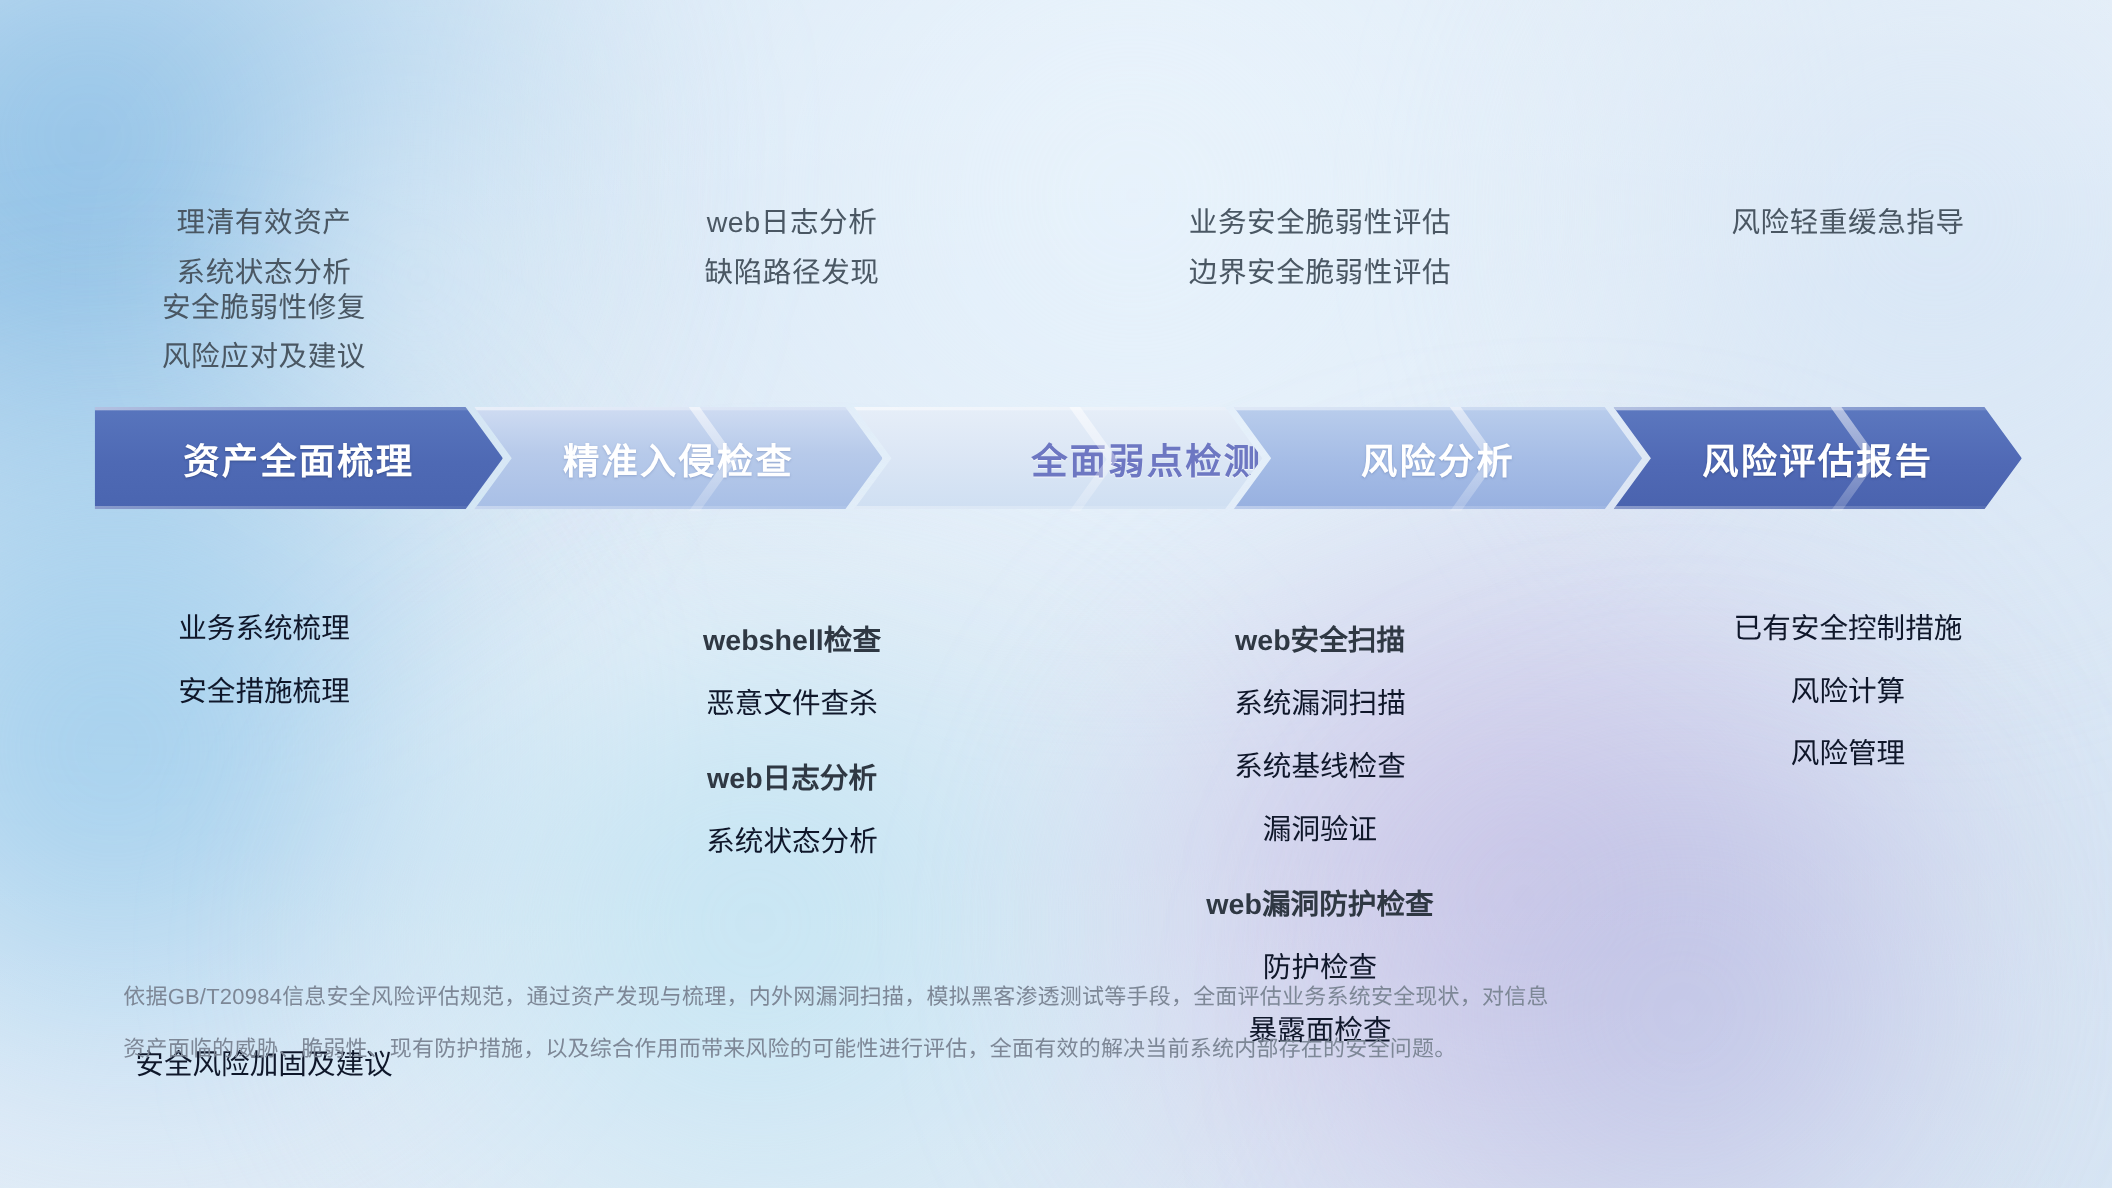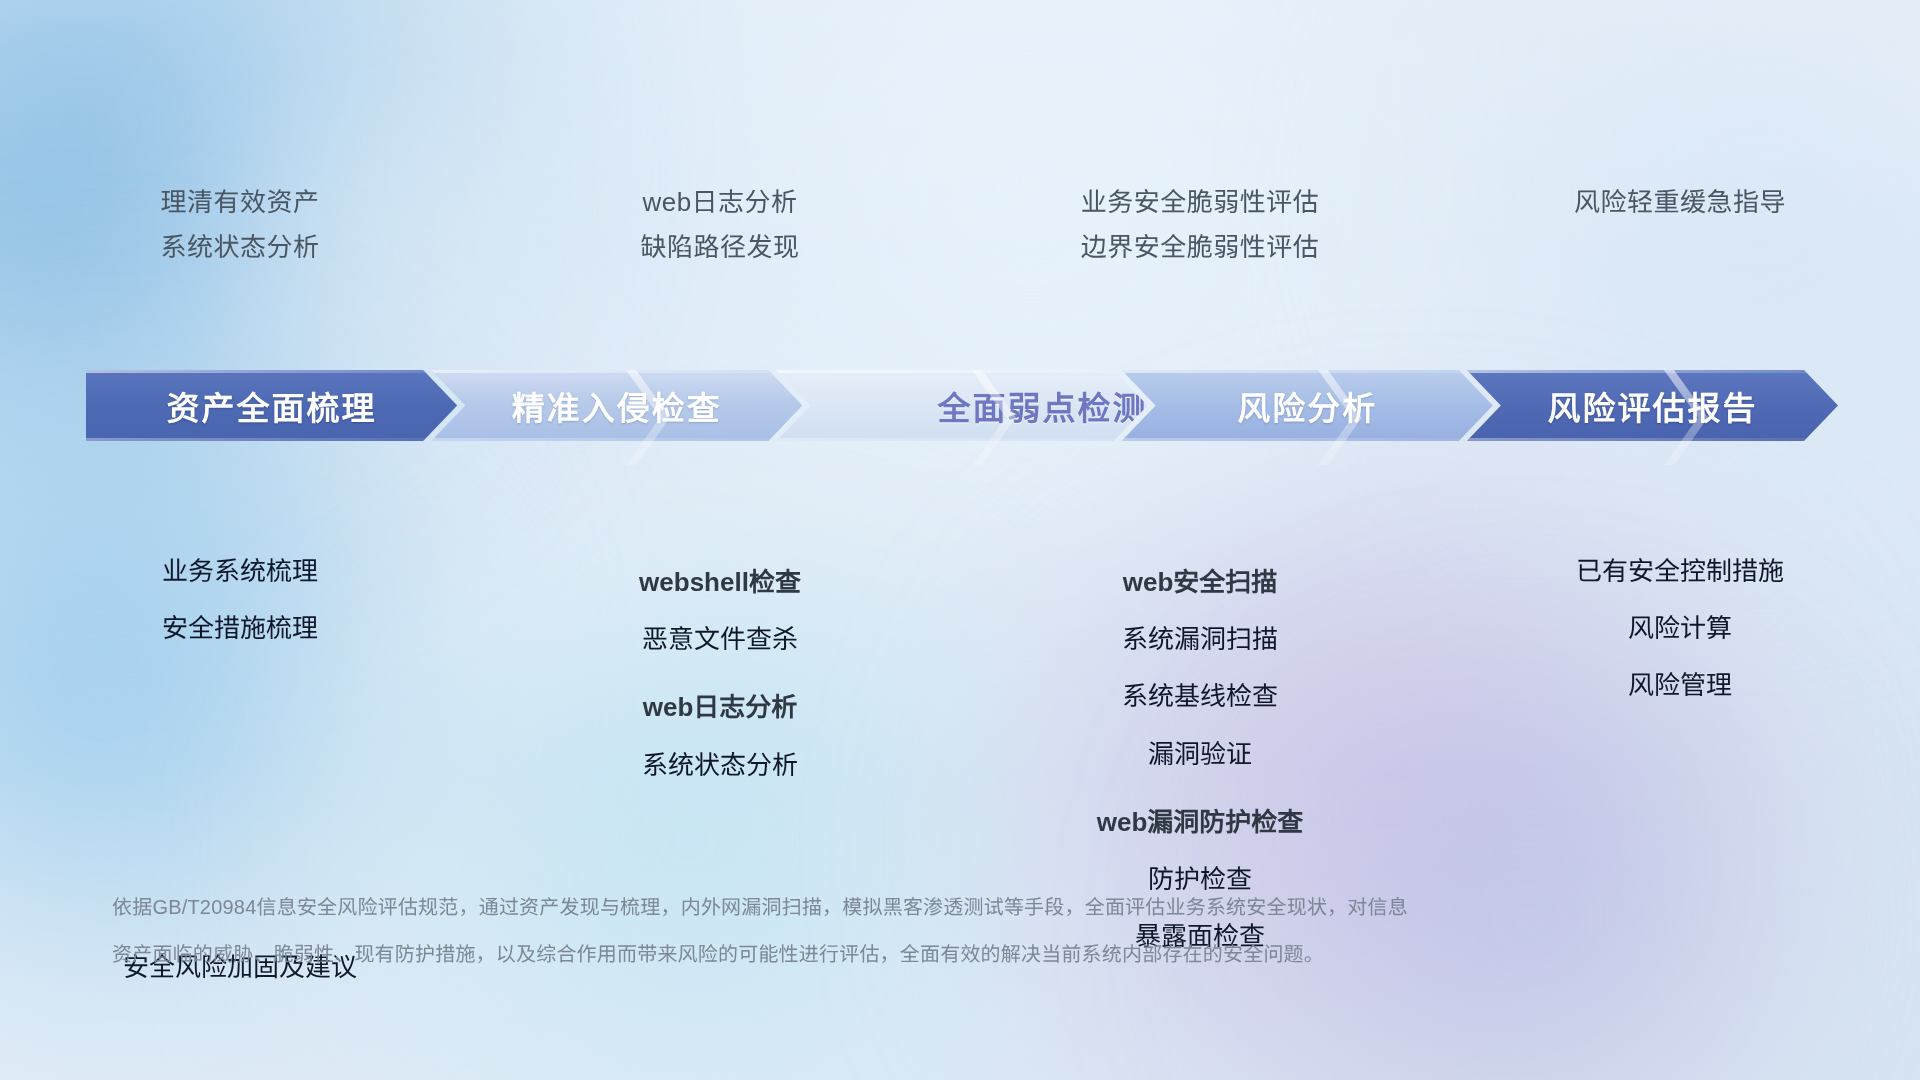--- a/index.html
+++ b/index.html
@@ -63,21 +63,21 @@
   
   #banner{
     position:absolute;
     left:86px;top:370px;
     width:1752px;height:95px;
     display:flex;
   }
   .chev{
     position:relative;
     flex:1 1 0;
-    height:71px;
+    height:93px;
     display:flex;align-items:center;justify-content:center;
     margin-right:-26px;
     clip-path:polygon(0 0, calc(100% - 34px) 0, 100% 50%, calc(100% - 34px) 100%, 0 100%);
   }
   .chev:first-child{
     clip-path:polygon(0 0, calc(100% - 34px) 0, 100% 50%, calc(100% - 34px) 100%, 0 100%);
   }
   .chev:not(:first-child){
     clip-path:polygon(0 0, calc(100% - 34px) 0, 100% 50%, calc(100% - 34px) 100%, 0 100%, 34px 50%);
   }
@@ -172,20 +172,24 @@
       <div class="note">web日志分析</div>
       <div class="note">缺陷路径发现</div>
     </div>
     <div class="col">
       <div class="note">业务安全脆弱性评估</div>
       <div class="note">边界安全脆弱性评估</div>
     </div>
     <div class="col">
       <div class="note">风险轻重缓急指导</div>
     </div>
+    <div class="col">
+      <div class="note">安全脆弱性修复</div>
+      <div class="note">风险应对及建议</div>
+    </div>
   </div>
 
   <div id="banner">
     <div class="chev c1">
       <span class="lbl">资产全面梳理</span>
     </div>
     <div class="chev c2">
       <span class="lbl">精准入侵检查</span>
     </div>
     <div class="chev c3">

